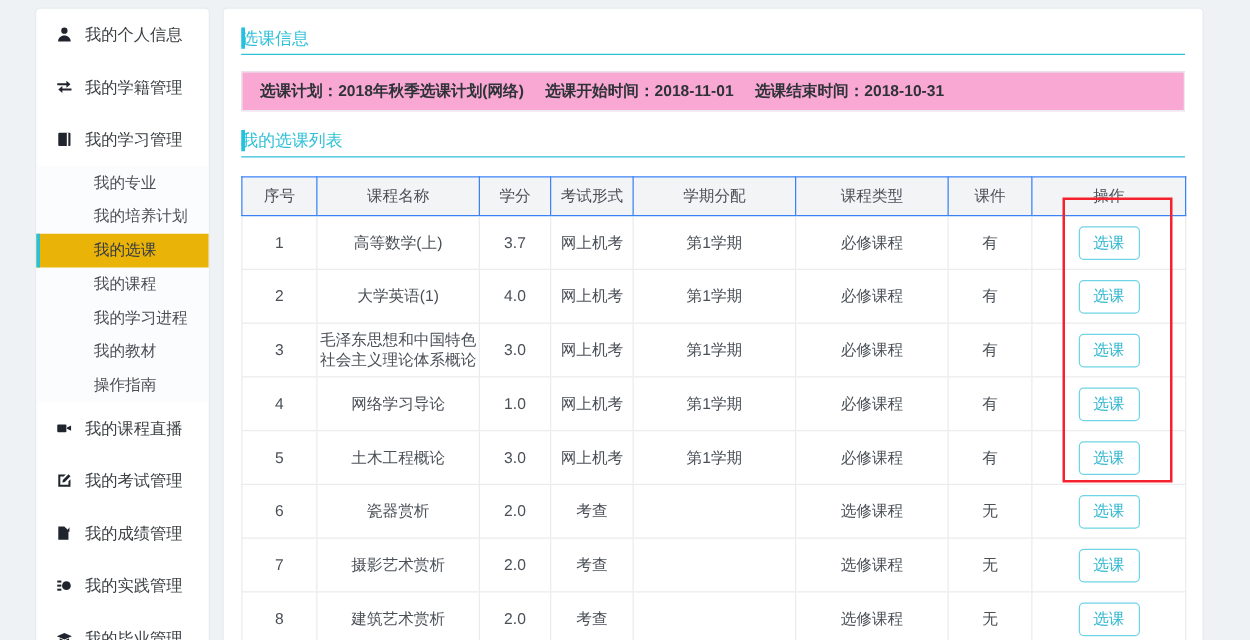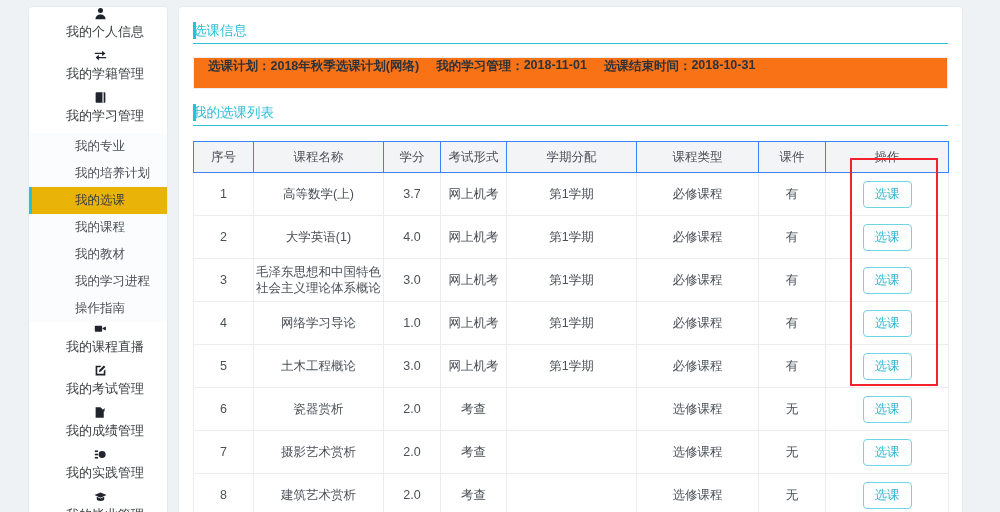--- a/index.html
+++ b/index.html
@@ -28,21 +28,20 @@
     overflow: hidden;
   }
   .nav-top {
     display: flex;
     align-items: center;
     height: 42px;
     padding-left: 14px;
     font-size: 13px;
     color: #3c4043;
     cursor: pointer;
-    flex-direction: column;
   }
   .nav-top .nav-ico {
     width: 16px;
     margin-right: 9px;
     text-align: center;
     font-size: 13px;
     color: #20242c;
     line-height: 1;
     flex: 0 0 16px;
   }
@@ -97,23 +96,24 @@
     content: "";
     position: absolute;
     left: 0; top: 0;
     width: 3px; height: 17px;
     background: #25c1dd;
   }
 
   .infobar {
     margin: 13px 14px 0 14px;
     height: 32px;
-    background: #f97316;
+    background: #f9a8d4;
     border: 1px solid #e9edf0;
     display: flex;
+    align-items: center;
     padding-left: 14px;
     font-size: 12.5px;
     font-weight: bold;
     color: #2f3338;
     white-space: nowrap;
   }
   .infobar .gap { display: inline-block; width: 17px; }
 
   
   .tbl-wrap { margin: 15px 14px 0 14px; }
@@ -208,22 +208,22 @@
           </svg>
       </span>
       <span class="nav-txt">我的学习管理</span>
     </div>
 
     <div class="subnav">
       <div class="sub-item"><span>我的专业</span></div>
       <div class="sub-item"><span>我的培养计划</span></div>
       <div class="sub-item active"><span>我的选课</span></div>
       <div class="sub-item"><span>我的课程</span></div>
+      <div class="sub-item"><span>我的学习进程</span></div>
       <div class="sub-item"><span>我的教材</span></div>
-      <div class="sub-item"><span>我的学习进程</span></div>
       <div class="sub-item"><span>操作指南</span></div>
     </div>
 
     <div class="nav-top">
       <span class="nav-ico">
         <svg width="13" height="13" viewBox="0 0 16 16">
             <rect x="1" y="4.5" width="9" height="7.5" rx="1" fill="#20242c"></rect>
             <path d="M10.6 7.4l4-2v5.2l-4-2z" fill="#20242c"></path>
           </svg>
       </span>
@@ -277,21 +277,21 @@
   <div id="main">
 
     <div class="sec-title">
       <span>选课信息</span>
     </div>
 
     <div class="infobar">
       <span>选课计划：</span>
         <span>2018年秋季选课计划(网络)</span>
       <span class="gap"></span>
-      <span>我的学习管理：</span>
+      <span>选课开始时间：</span>
         <span>2018-11-01</span>
       <span class="gap"></span>
       <span>选课结束时间：</span>
         <span>2018-10-31</span>
     </div>
 
     <div class="sec-title">
       <span>我的选课列表</span>
     </div>
 

